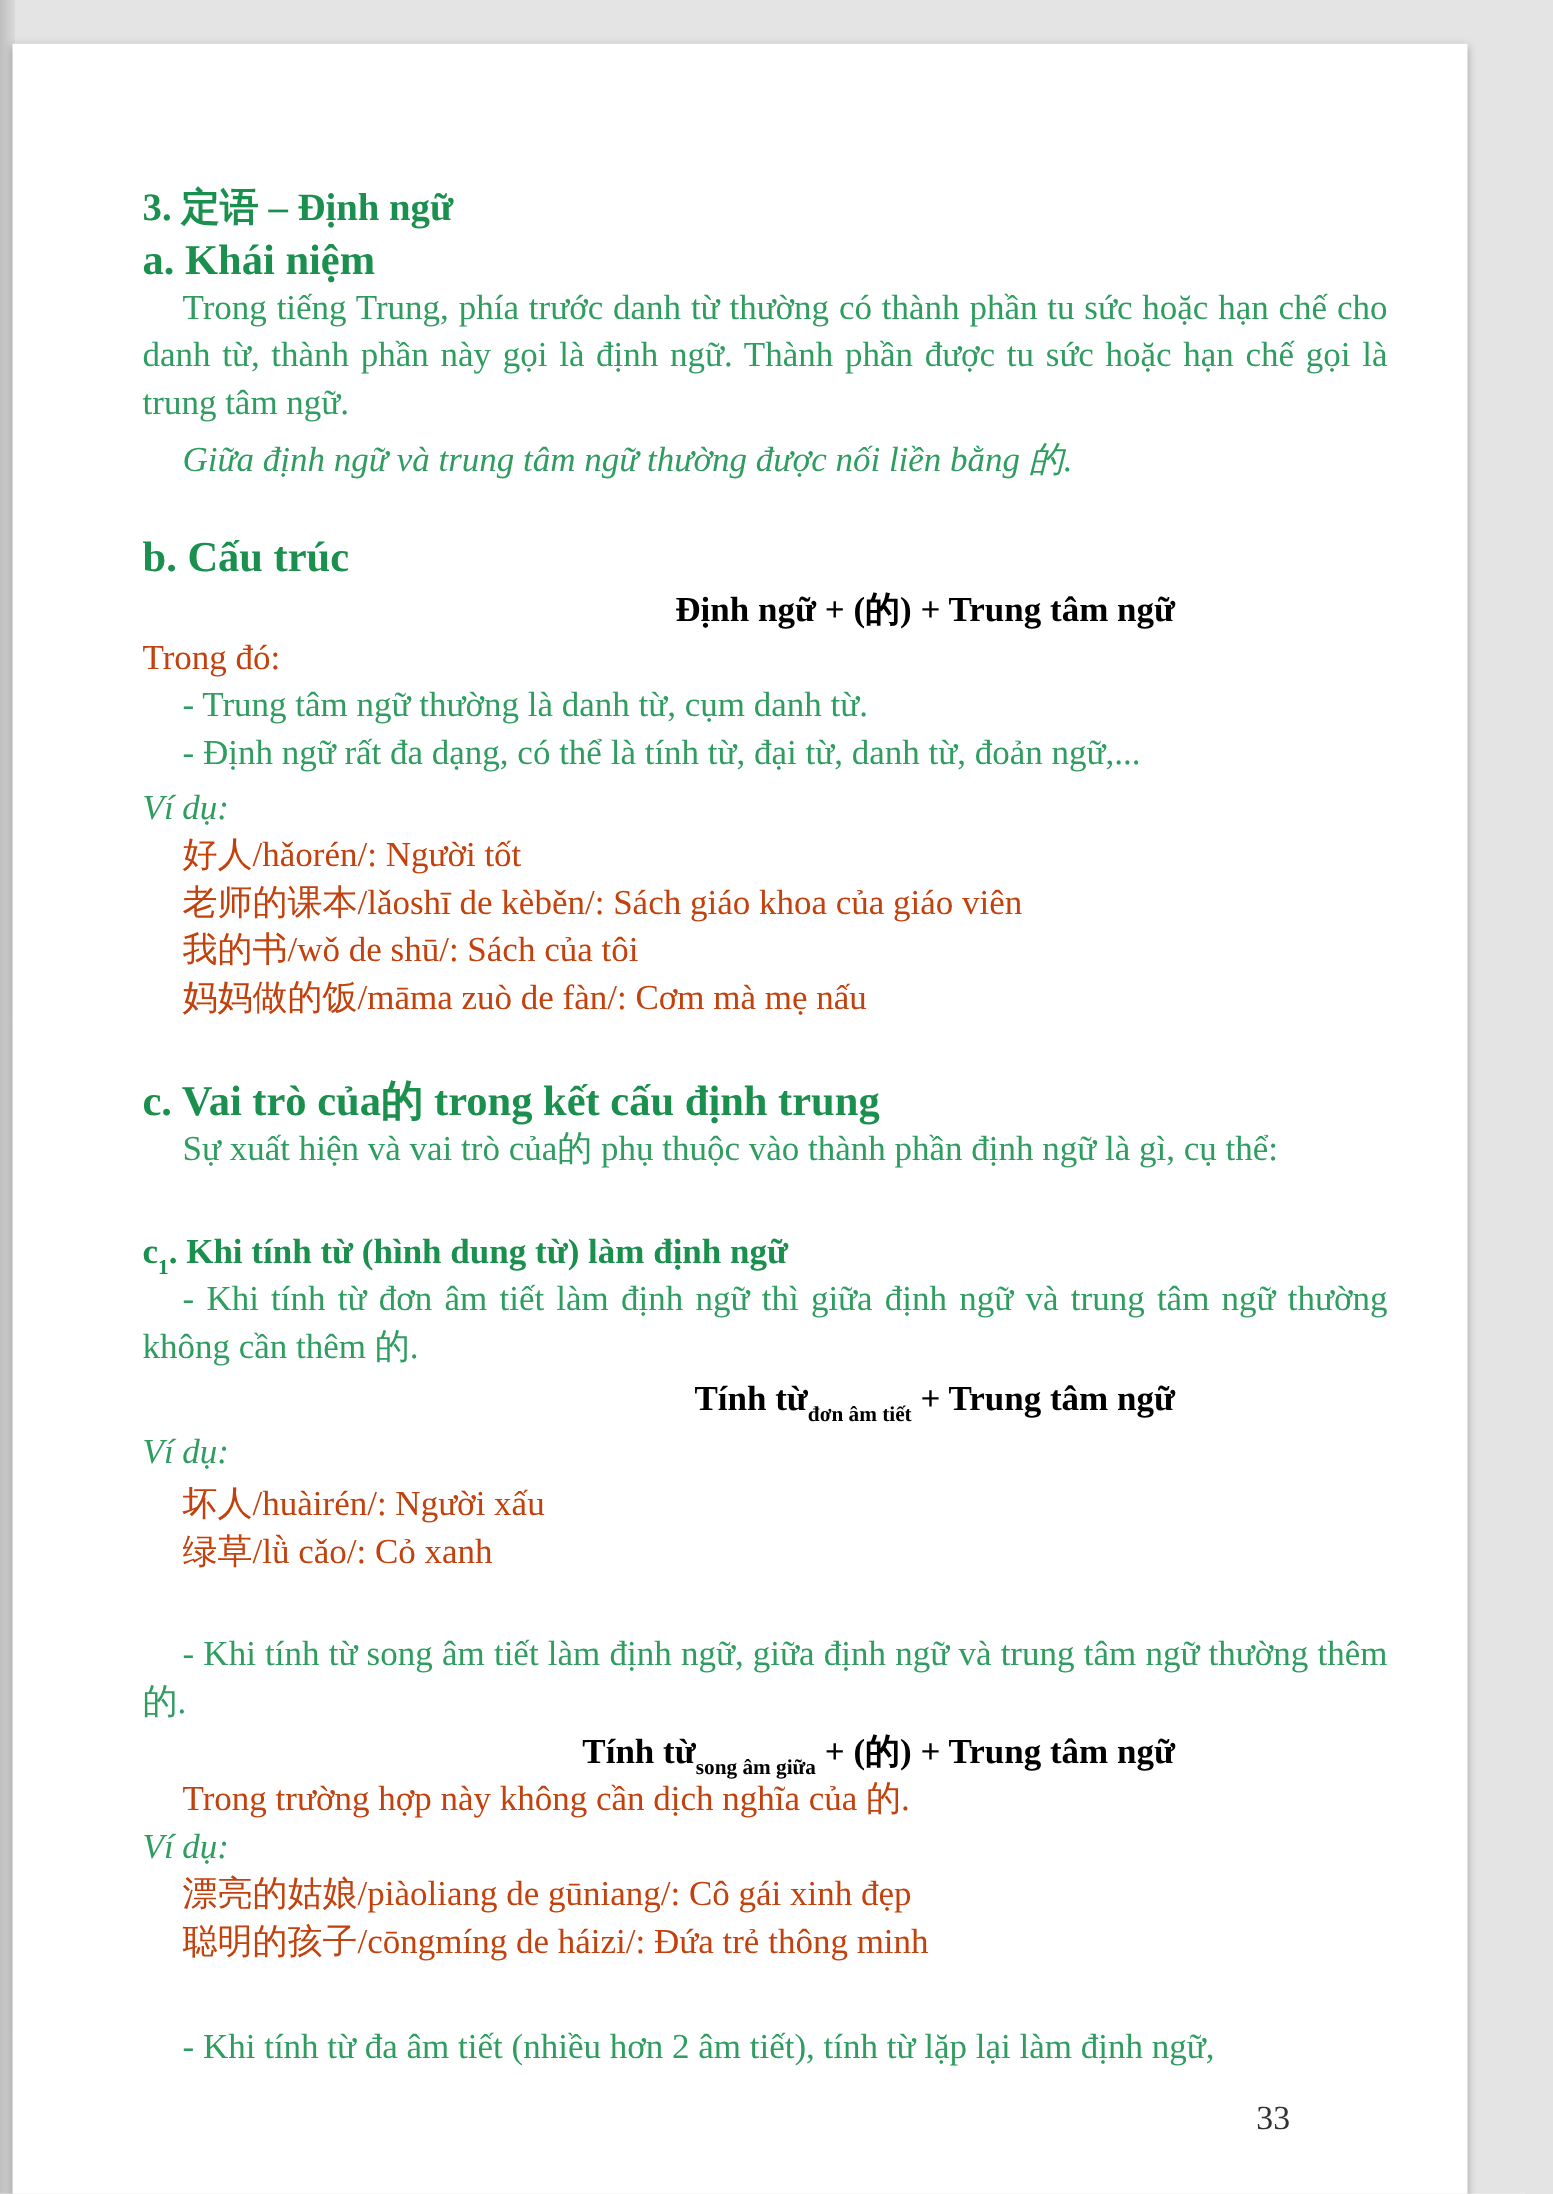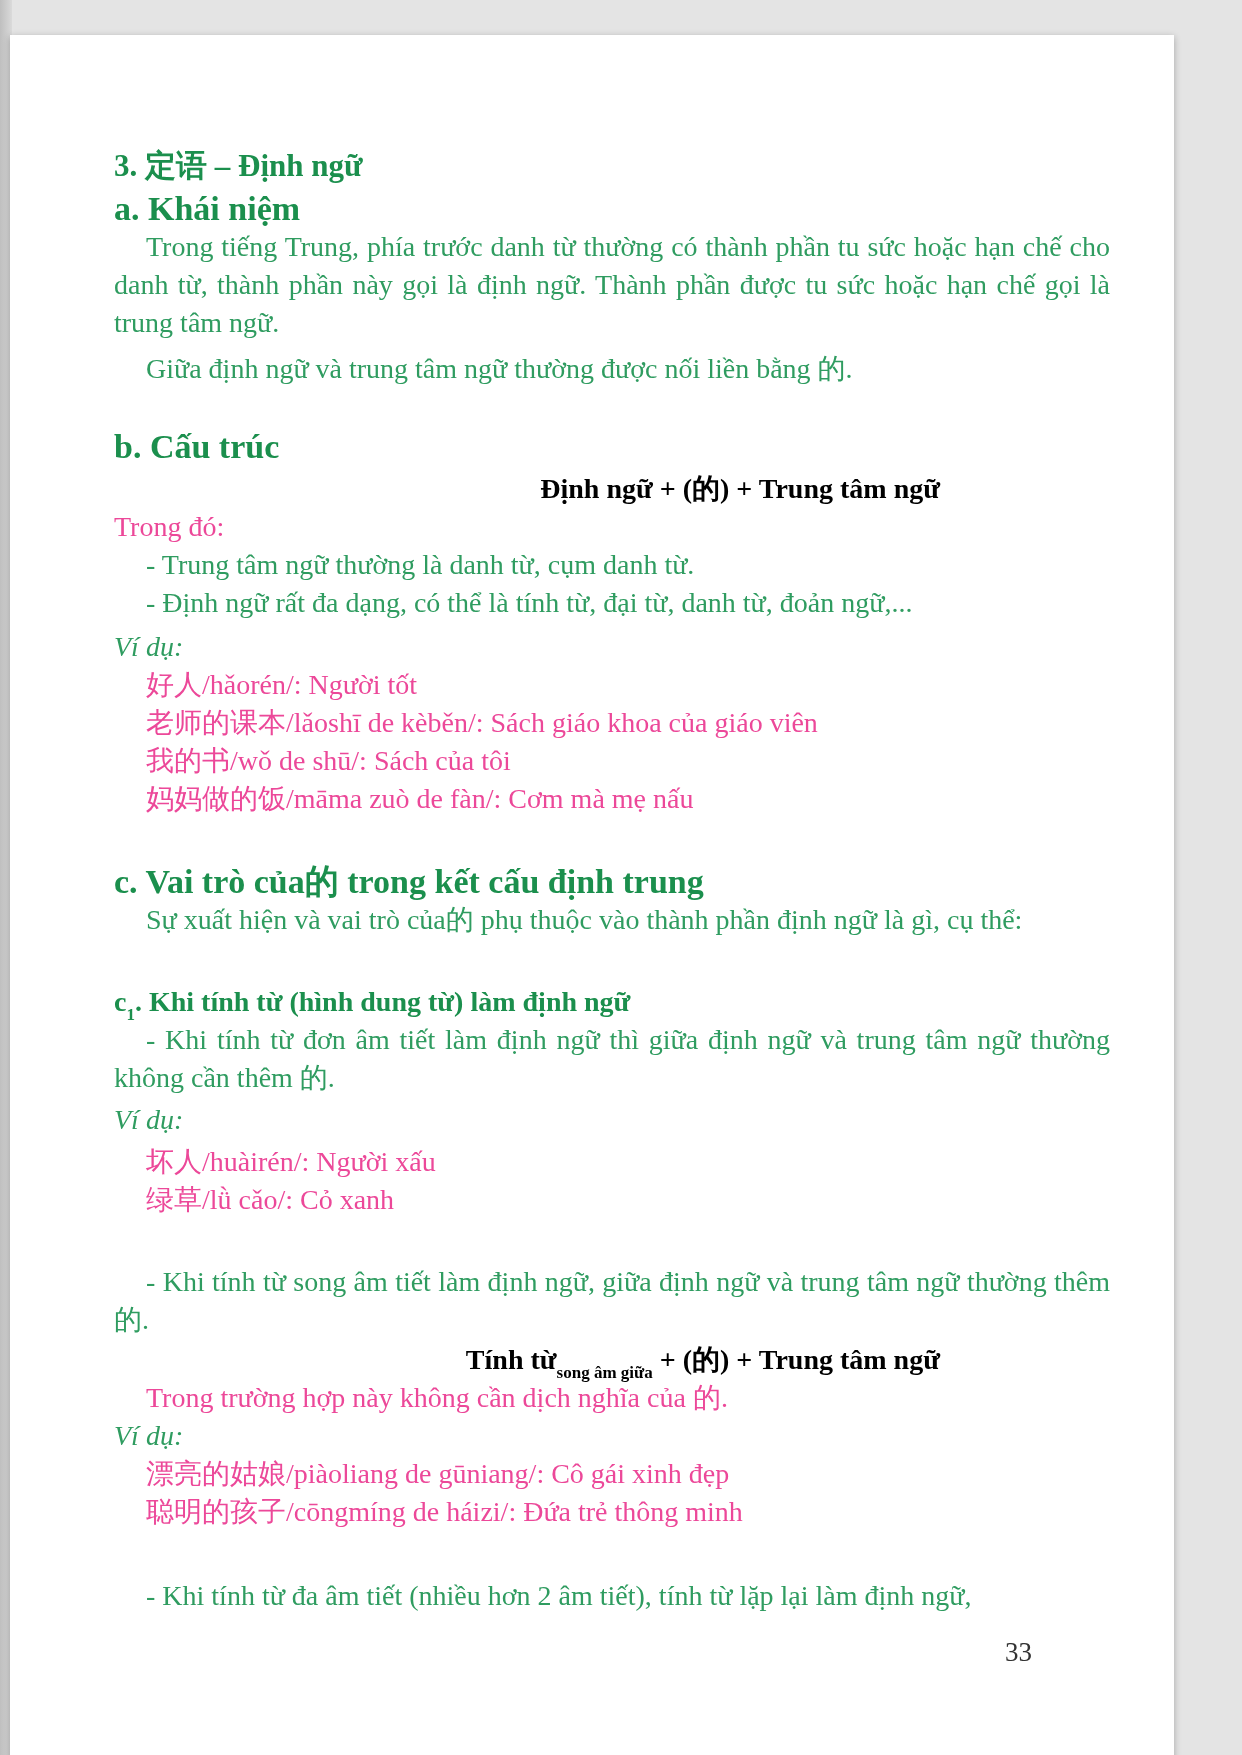--- a/index.html
+++ b/index.html
@@ -22,21 +22,21 @@
     box-shadow: 0 2px 7px rgba(0,0,0,0.28);
     margin-top: 35px;
   }
   .content {
     padding: 110px 64px 0 104px;
     color: #222;
     font-size: 28px;
     line-height: 38px;
   }
   .green  { color: #2f9c60; }
-  .black  { color: #ec4899; }
+  .black  { color: #c2410c; }
 
   .title {
     font-size: 31px; font-weight: bold; line-height: 42px;
     color: #1b8f4d; margin: 0;
   }
   .sec-heading {
     font-size: 34px; font-weight: bold; line-height: 38px;
     color: #1b8f4d; margin: 0;
   }
   p { margin: 0; }
@@ -49,21 +49,21 @@
     font-weight: bold; color: #000000;
   }
   .formula .sub, .sub1 {
     font-size: 17px; line-height: 0;
     vertical-align: -9px; font-weight: bold;
   }
   .c1-heading {
     font-weight: bold; 
     color: #1b8f4d; margin: 0;
   }
-  .mt-para   { margin-top: 8px; }
+  .mt-para   { margin-top: 8px; font-style: italic; }
   .mt-sec    { margin-top: 40px; }
   .mt-sec2   { margin-top: 45px; }
   .mt-sub    { margin-top: 44px; }
   .mt-small  { margin-top: 4px; }
   .mt-ex     { margin-top: 6px; }
   .mt-last   { margin-top: 46px; }
   .pagenum {
     margin-top: 18px;
     text-align: right; padding-right: 78px;
     color: #333; font-size: 27px;
@@ -106,20 +106,23 @@
     <p class="sec-heading mt-sec2">c. Vai trò của的 trong kết cấu định trung</p>
 
     <p class="green indent just">Sự xuất hiện và vai trò của的 phụ thuộc vào thành phần định ngữ là gì, cụ thể:</p>
 
     <p class="c1-heading mt-sub">
       <span>c</span><span class="sub1">1</span><span>. Khi tính từ (hình dung từ) làm định ngữ</span>
     </p>
 
     <p class="green indent just">- Khi tính từ đơn âm tiết làm định ngữ thì giữa định ngữ và trung tâm ngữ thường không cần thêm 的.</p>
 
+    <p class="formula mt-small">
+      <span>Tính từ</span><span class="sub">đơn âm tiết</span><span> + Trung tâm ngữ</span>
+    </p>
 
     <p class="vi-du mt-small">Ví dụ:</p>
 
     <p class="black inset mt-small">坏人/huàirén/: Người xấu</p>
     <p class="black inset">绿草/lǜ cǎo/: Cỏ xanh</p>
 
     <p class="green indent just mt-sub">- Khi tính từ song âm tiết làm định ngữ, giữa định ngữ và trung tâm ngữ thường thêm 的.</p>
 
     <p class="formula" style="margin-top:2px">
       <span>Tính từ</span><span class="sub">song âm giữa</span><span> + (的) + Trung tâm ngữ</span>

